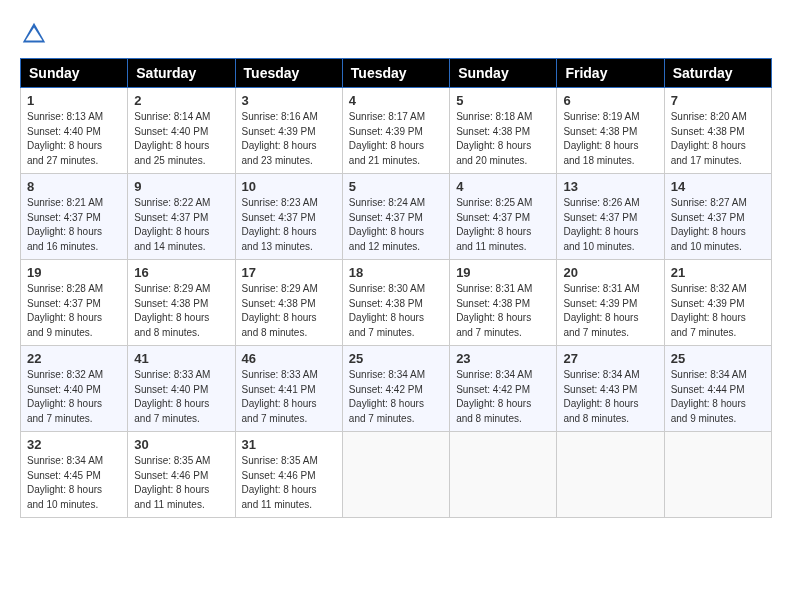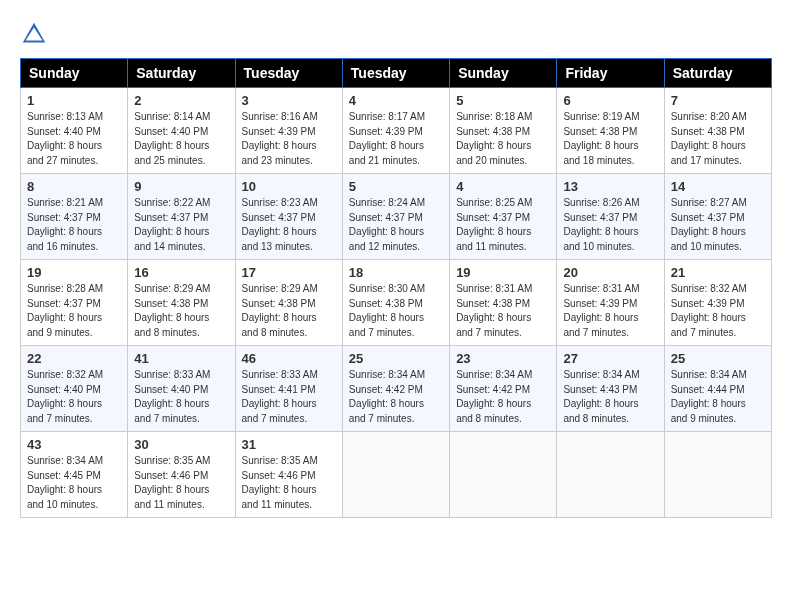--- a/index.html
+++ b/index.html
@@ -232,21 +232,21 @@
           <span class="day-num">27</span>
           <div class="day-info">Sunrise: 8:34 AM<br>Sunset: 4:43 PM<br>Daylight: 8 hours and 8 minutes.</div>
         </td>
         <td>
           <span class="day-num">25</span>
           <div class="day-info">Sunrise: 8:34 AM<br>Sunset: 4:44 PM<br>Daylight: 8 hours and 9 minutes.</div>
         </td>
       </tr>
       <tr>
         <td>
-          <span class="day-num">43</span>
+          <span class="day-num">32</span>
           <div class="day-info">Sunrise: 8:34 AM<br>Sunset: 4:45 PM<br>Daylight: 8 hours and 10 minutes.</div>
         </td>
         <td>
           <span class="day-num">30</span>
           <div class="day-info">Sunrise: 8:35 AM<br>Sunset: 4:46 PM<br>Daylight: 8 hours and 11 minutes.</div>
         </td>
         <td>
           <span class="day-num">31</span>
           <div class="day-info">Sunrise: 8:35 AM<br>Sunset: 4:46 PM<br>Daylight: 8 hours and 11 minutes.</div>
         </td>

